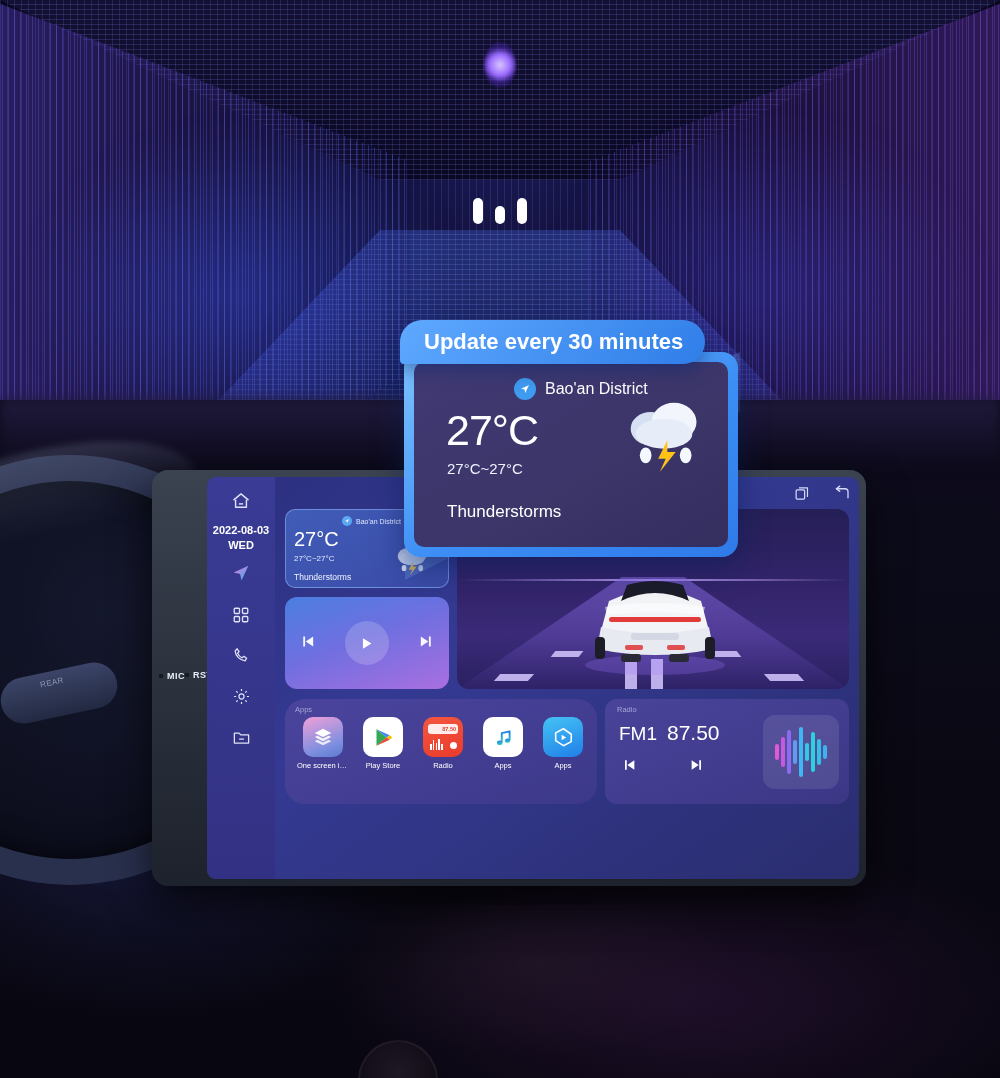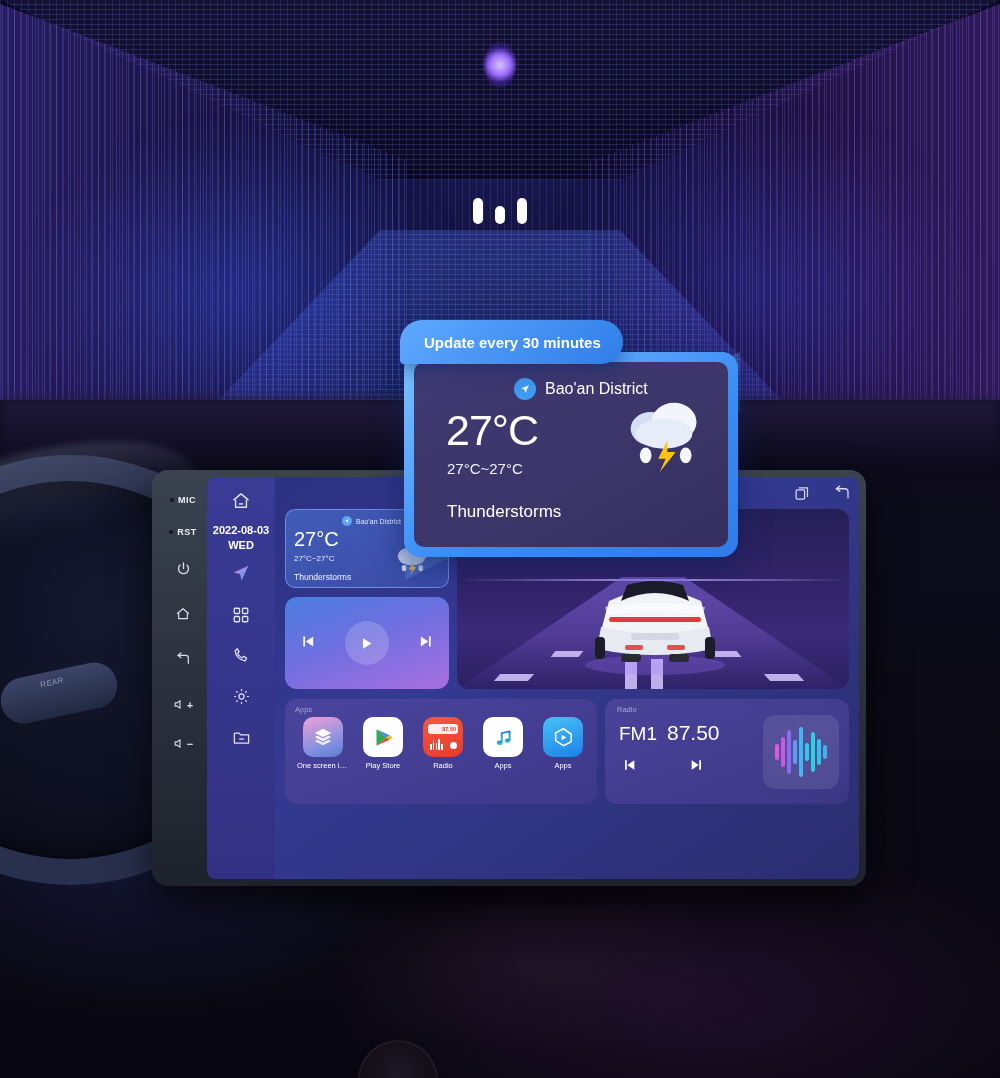--- a/index.html
+++ b/index.html
@@ -127,21 +127,21 @@
   
   .headunit {
     position:absolute; left:152px; top:470px; width:714px; height:416px;
     border-radius:16px;
     background:linear-gradient(180deg,#3b4350,#2a303c 55%,#1d222c);
     box-shadow:0 18px 40px rgba(0,0,0,.65);
     padding:7px;
   }
   .hu-bezel-left {
     position:absolute; left:7px; top:7px; width:48px; height:402px;
-    display:flex; flex-direction:column; align-items:center; justify-content:flex-start;
+    display:flex; flex-direction:row; align-items:center; justify-content:flex-start;
     padding-top:18px; gap:0;
   }
   .bz { color:#e8edf5; font-size:9px; font-weight:700; letter-spacing:.5px; display:flex; align-items:center; gap:4px; }
   .bz .led { width:4px; height:4px; border-radius:50%; background:#20242e; box-shadow:0 0 2px #000 inset; }
   .bz-icon { color:#e8edf5; opacity:.92; }
 
   .screen {
     position:absolute; left:55px; top:7px; width:652px; height:402px;
     border-radius:9px; overflow:hidden;
     background:linear-gradient(145deg,#2c2f7e 0%, #343a93 40%, #2a2d6e 100%);
@@ -192,21 +192,21 @@
     background:linear-gradient(180deg, rgba(140,110,230,.55), rgba(60,40,130,.2));
     clip-path:polygon(42% 0, 58% 0, 100% 100%, 0 100%);
   }
   .horizon { position:absolute; left:0; top:70px; width:392px; height:2px;
     background:linear-gradient(90deg, rgba(150,110,255,0), rgba(200,170,255,.95), rgba(150,110,255,0)); filter:blur(.6px); }
   .lane { position:absolute; background:rgba(214,200,255,.85); }
   .kmh { position:absolute; left:14px; top:26px; color:rgba(200,205,240,.45); font-size:12px; }
   .carimg { position:absolute; left:118px; top:52px; width:160px; height:116px; }
 
   .apps-card {
-    position:absolute; left:10px; top:222px; width:312px; height:105px; border-radius:12px;
+    position:absolute; left:10px; top:222px; width:312px; height:105px; border-radius:20px;
     background:linear-gradient(160deg, rgba(82,72,160,.75), rgba(66,58,140,.7));
   }
   .apps-label { position:absolute; left:10px; top:6px; color:rgba(219,223,255,.62); font-size:7.5px; }
   .apps-row { position:absolute; left:8px; top:18px; width:300px; display:flex; justify-content:space-around; }
   .app { width:52px; text-align:center; }
   .app-ico { width:40px; height:40px; border-radius:10px; margin:0 auto 4px; display:flex; align-items:center; justify-content:center; }
   .app-name { color:#fff; font-size:7.5px; white-space:nowrap; overflow:hidden; text-overflow:ellipsis; }
 
   .radio-card {
     position:absolute; left:330px; top:222px; width:244px; height:105px; border-radius:12px;
@@ -253,21 +253,21 @@
   .pu-loc-txt { color:#fff; font-size:16px; }
   .pu-temp { position:absolute; left:32px; top:44px; color:#fff; font-size:43px; font-weight:300; letter-spacing:-1px; }
   .pu-range { position:absolute; left:33px; top:98px; color:#eef2ff; font-size:15px; }
   .pu-cond { position:absolute; left:33px; top:140px; color:#fff; font-size:17px; }
   .pu-icon { position:absolute; right:22px; top:30px; width:84px; height:80px; }
 
   .badge {
     position:absolute; left:-4px; top:-32px; height:44px; padding:0 22px 0 24px;
     border-radius:22px 22px 22px 4px;
     background:linear-gradient(135deg,#5fa9ff, #2f7de8);
-    color:#fff; font-size:15px; font-weight:700;
+    color:#fff; font-size:22px; font-weight:700;
     display:flex; align-items:center; white-space:nowrap;
     box-shadow:0 6px 18px rgba(10,40,110,.5);
   }
 </style>
 </head>
 <body>
 
 <div class="stage">
 
   <div class="bg">

